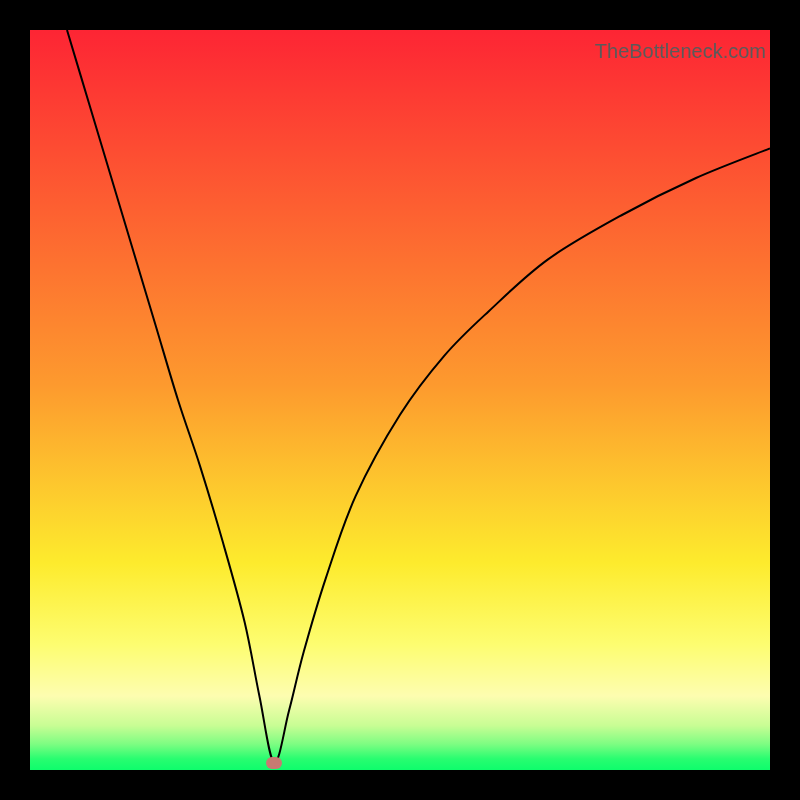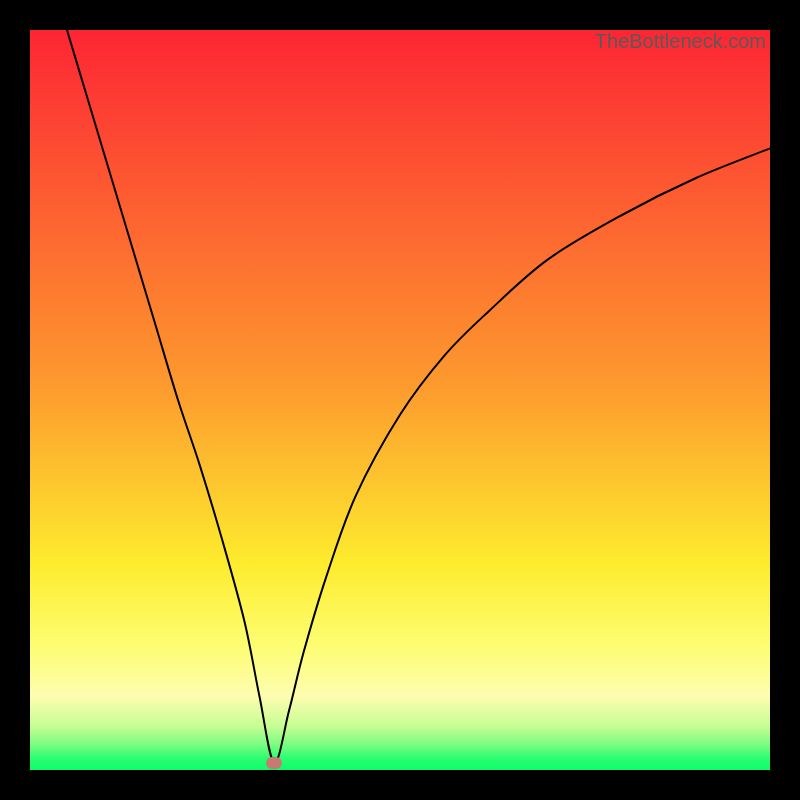--- a/index.html
+++ b/index.html
@@ -42,21 +42,21 @@
     width: 740px;
     height: 740px;
     overflow: hidden;
   }
   .gradient-bg {
     position: absolute;
     left: 0; top: 0; right: 0; bottom: 0;
   }
   .watermark {
     position: absolute;
-    top: 30px;
+    top: 40px;
     right: 34px;
     font-size: 20px;
     font-weight: 500;
     color: #5a5a5a;
     letter-spacing: 0px;
     z-index: 5;
     font-family: Arial, sans-serif;
   }
   svg.curve {
     position: absolute;

